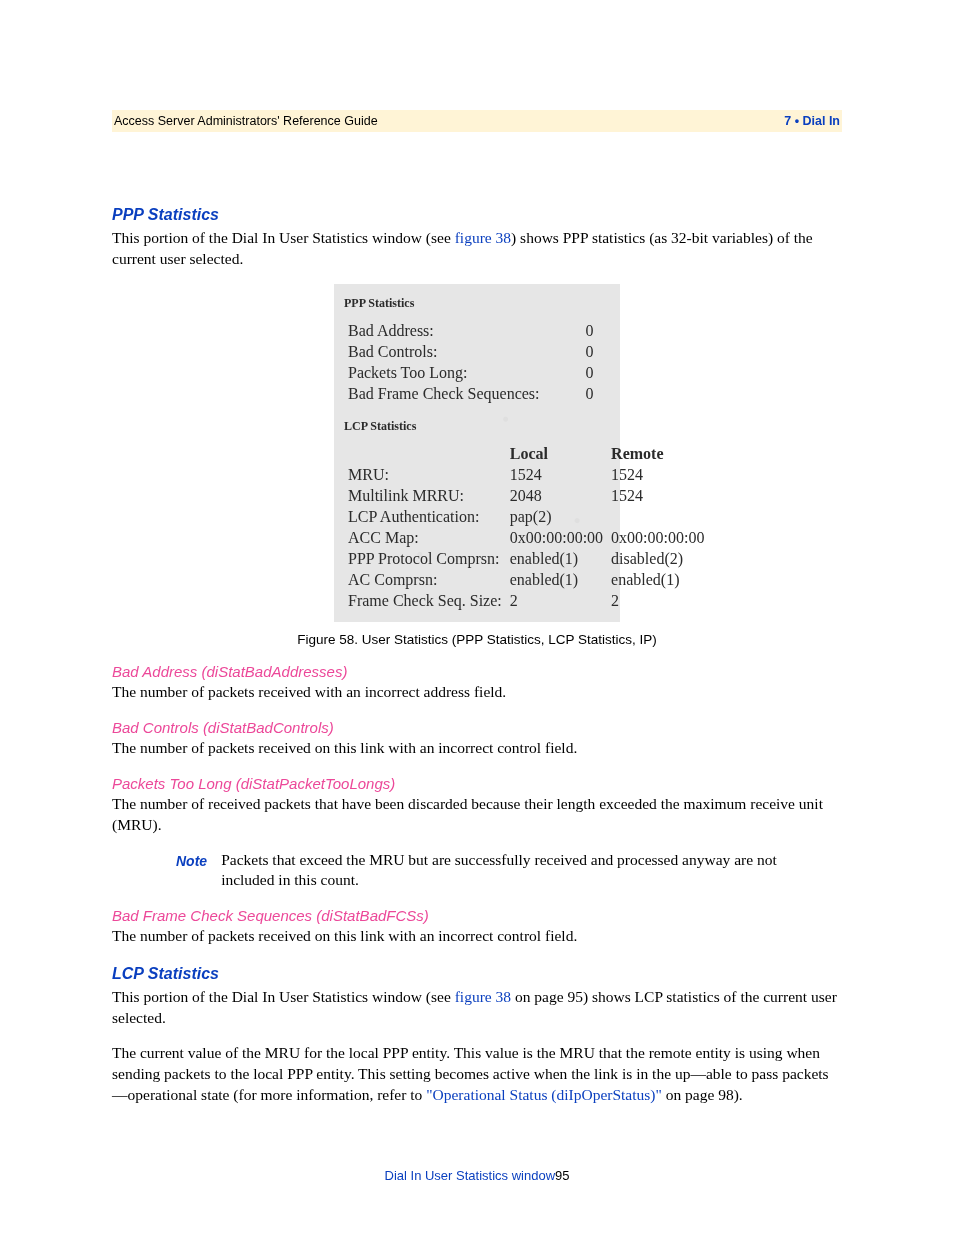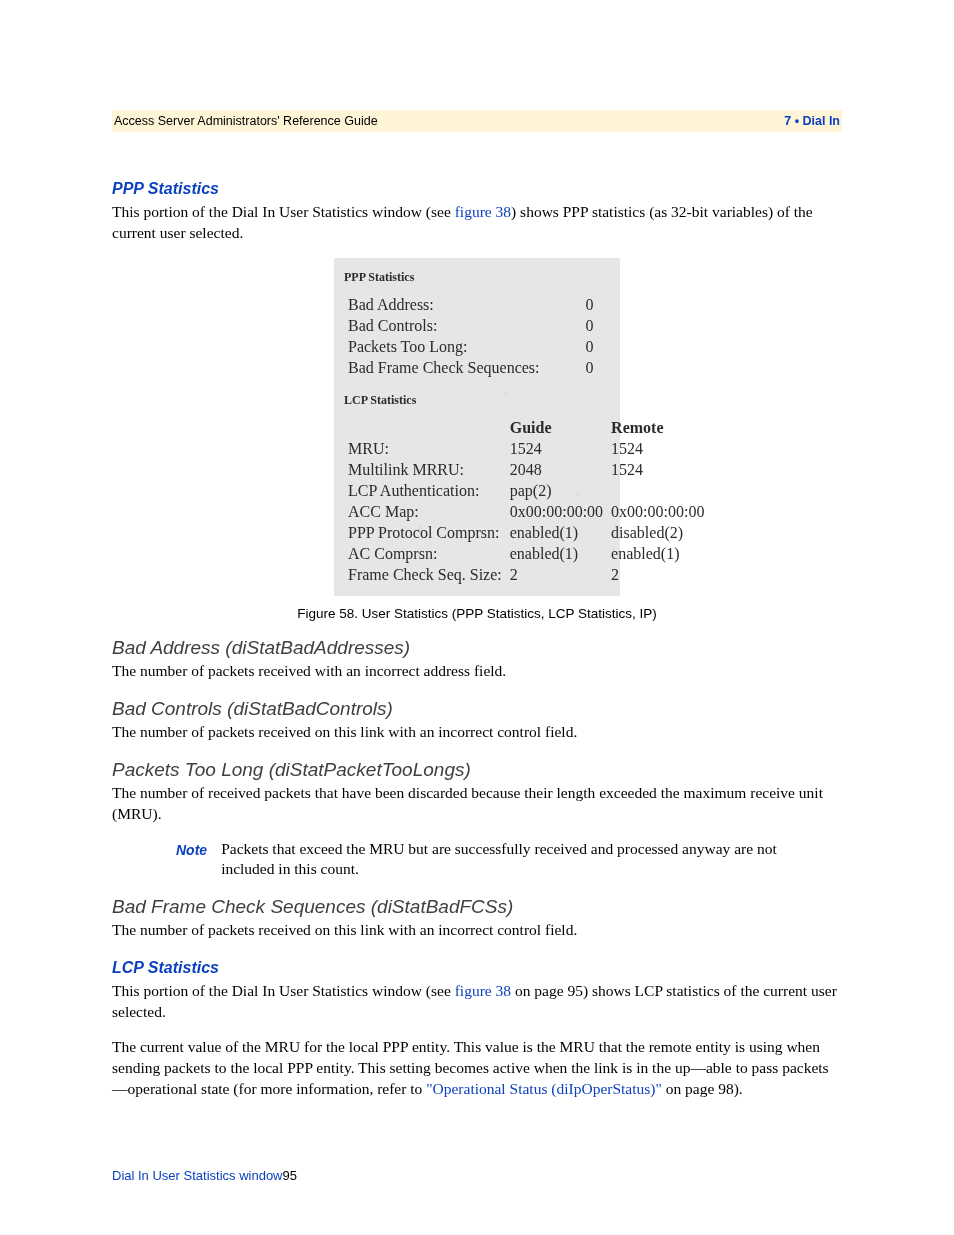--- a/index.html
+++ b/index.html
@@ -20,21 +20,21 @@
   }
   .header-bar {
     background: #fff4d6;
     height: 22px;
     display: flex;
     align-items: center;
     justify-content: space-between;
     font-family: Helvetica, Arial, sans-serif;
     font-size: 12.5px;
     padding: 0 2px;
-    margin-bottom: 48px;
+    margin-bottom: 74px;
   }
   .header-bar .left { color: #000; font-weight: 400; }
   .header-bar .right { color: #0a3fbf; font-weight: 700; }
   .section-head {
     font-family: Helvetica, Arial, sans-serif;
     font-weight: 700;
     font-style: italic;
     color: #0a3fbf;
     font-size: 16px;
     margin: 0 0 4px 0;
@@ -76,22 +76,22 @@
   .figure-caption {
     font-family: Helvetica, Arial, sans-serif;
     font-size: 13.5px;
     color: #000;
     margin-top: 10px;
   }
   .sub-head {
     font-family: Helvetica, Arial, sans-serif;
     font-style: italic;
     font-weight: 400;
-    font-size: 19px;
-    color: #404040;
+    font-size: 15px;
+    color: #ec4899;
     margin: 16px 0 2px 0;
   }
   .note-block {
     display: flex;
     margin: 6px 0 10px 64px;
     gap: 14px;
     font-size: 15.5px;
     line-height: 1.35;
     max-width: 610px;
   }
@@ -104,21 +104,21 @@
     padding-top: 2px;
     font-style: italic;
   }
   .ital { }
   .footer {
     position: absolute;
     left: 112px;
     right: 112px;
     bottom: 52px;
     display: flex;
-    justify-content: flex-start;
+    justify-content: center;
     align-items: baseline;
     font-family: Helvetica, Arial, sans-serif;
     font-size: 13px;
   }
   .footer .left { color: #0a3fbf; }
   .footer .right { font-weight: 400; color: #000; margin-top: 41px; }
 </style>
 </head>
 <body>
 
@@ -159,21 +159,21 @@
               <td>0</td>
               <td></td>
             </tr>
       </tbody>
         </table>
       <div class="sec-title" style="margin-top:14px;">LCP Statistics</div>
       <table>
         <tbody>
             <tr>
           <td class="col-h"></td>
-          <td class="col-h">Guide</td>
+          <td class="col-h">Local</td>
           <td class="col-h">Remote</td>
         </tr>
         <tr>
               <td>MRU:</td>
               <td>1524</td>
               <td>1524</td>
             </tr>
         <tr>
               <td>Multilink MRRU:</td>
               <td>2048</td>

